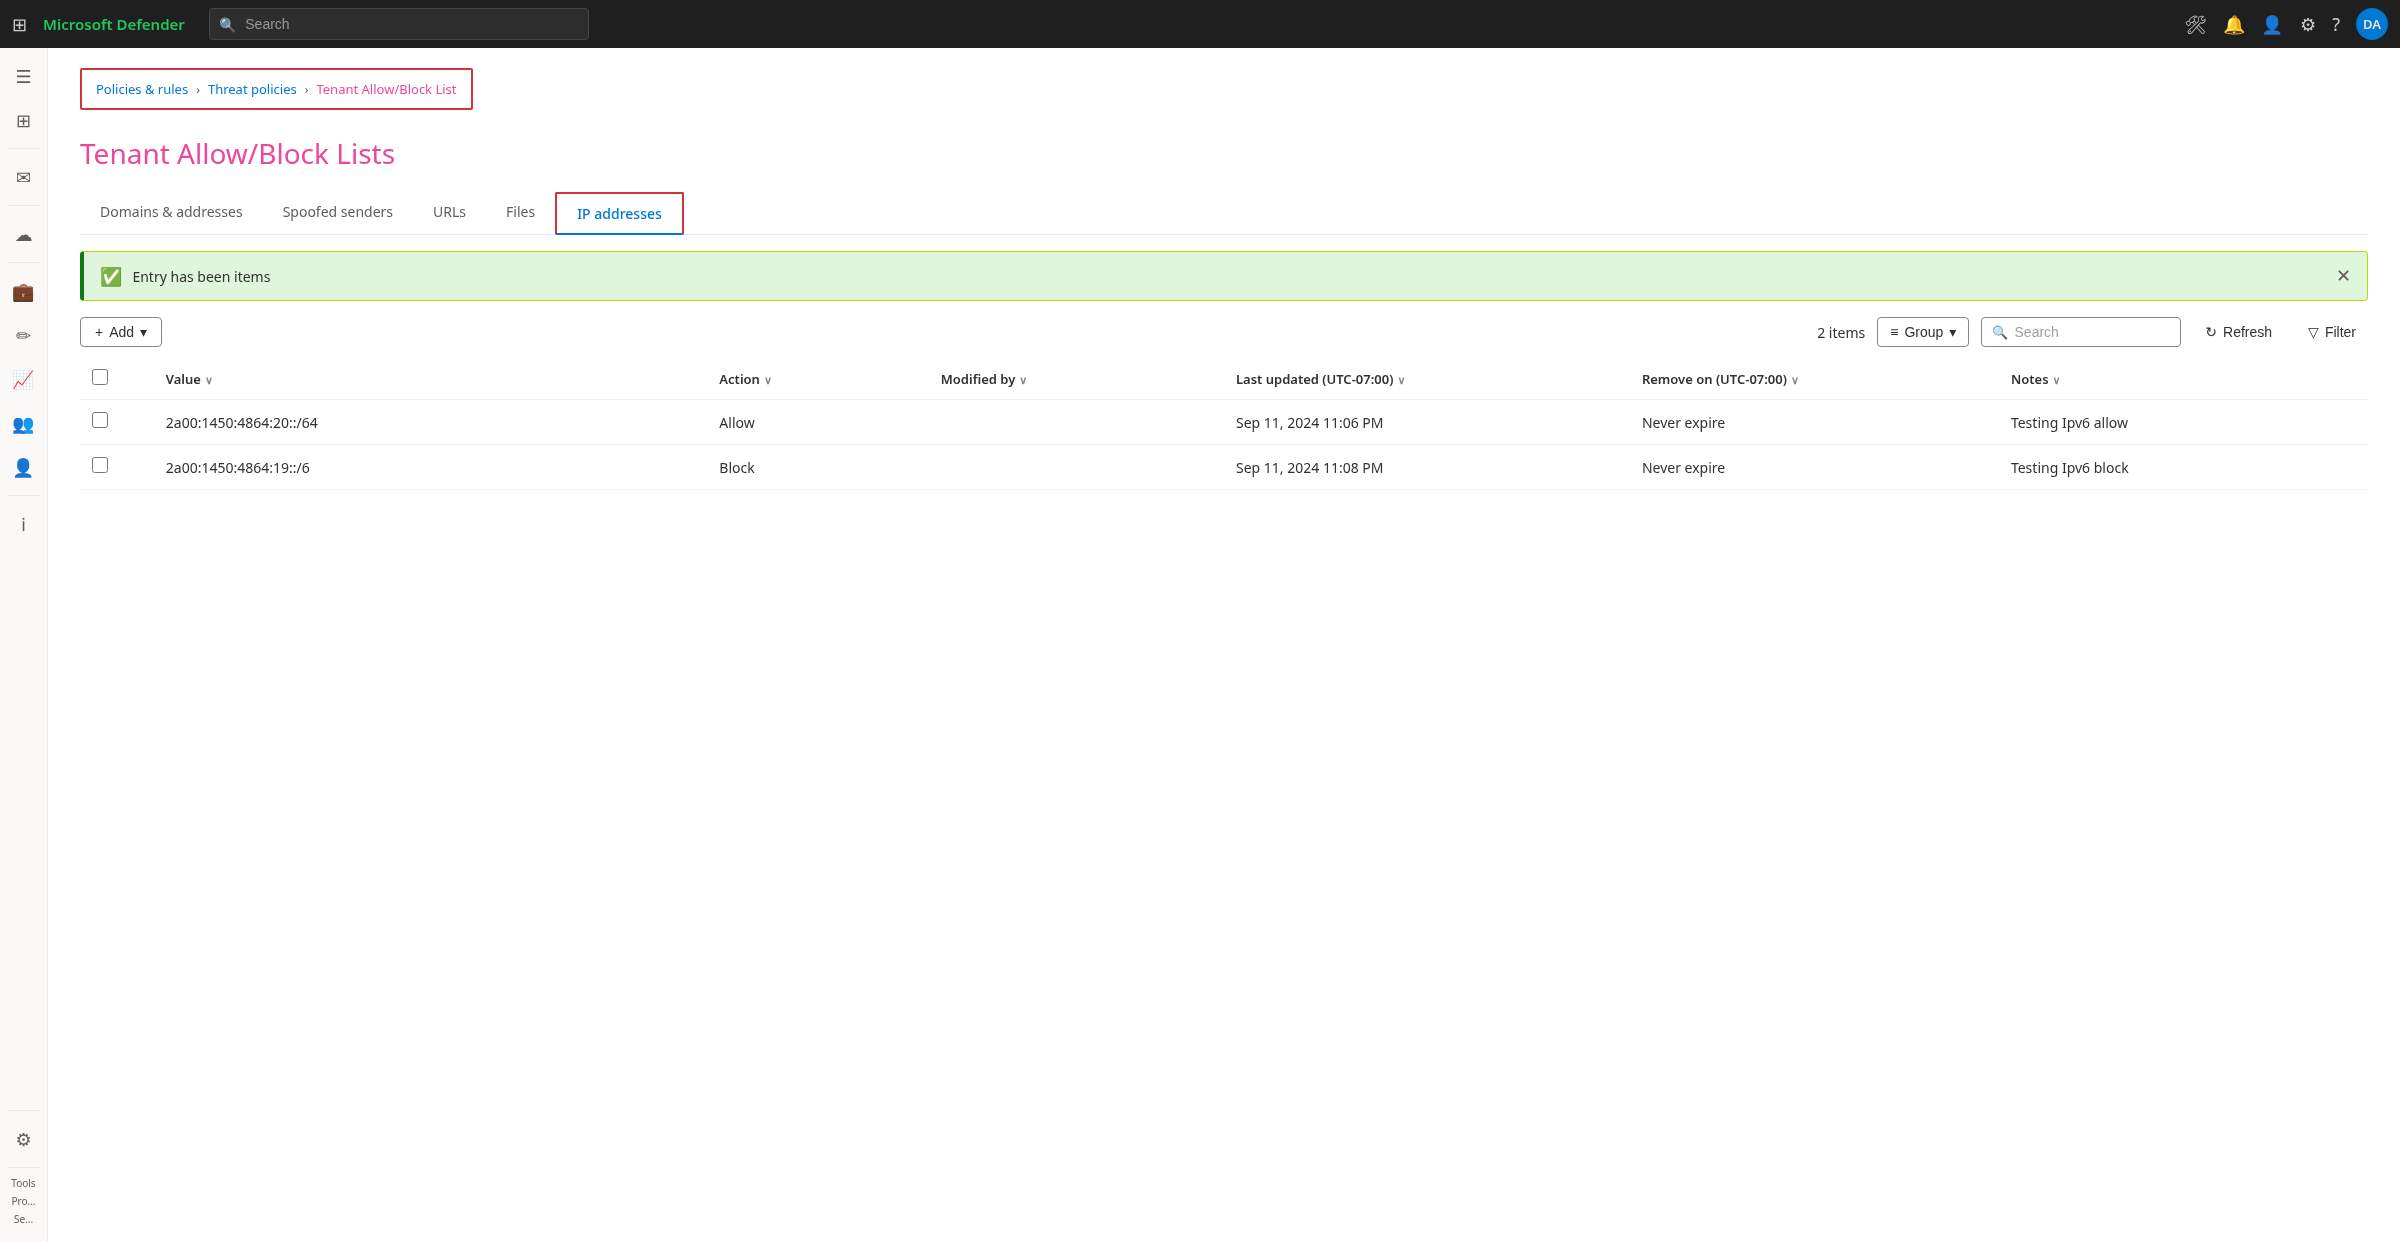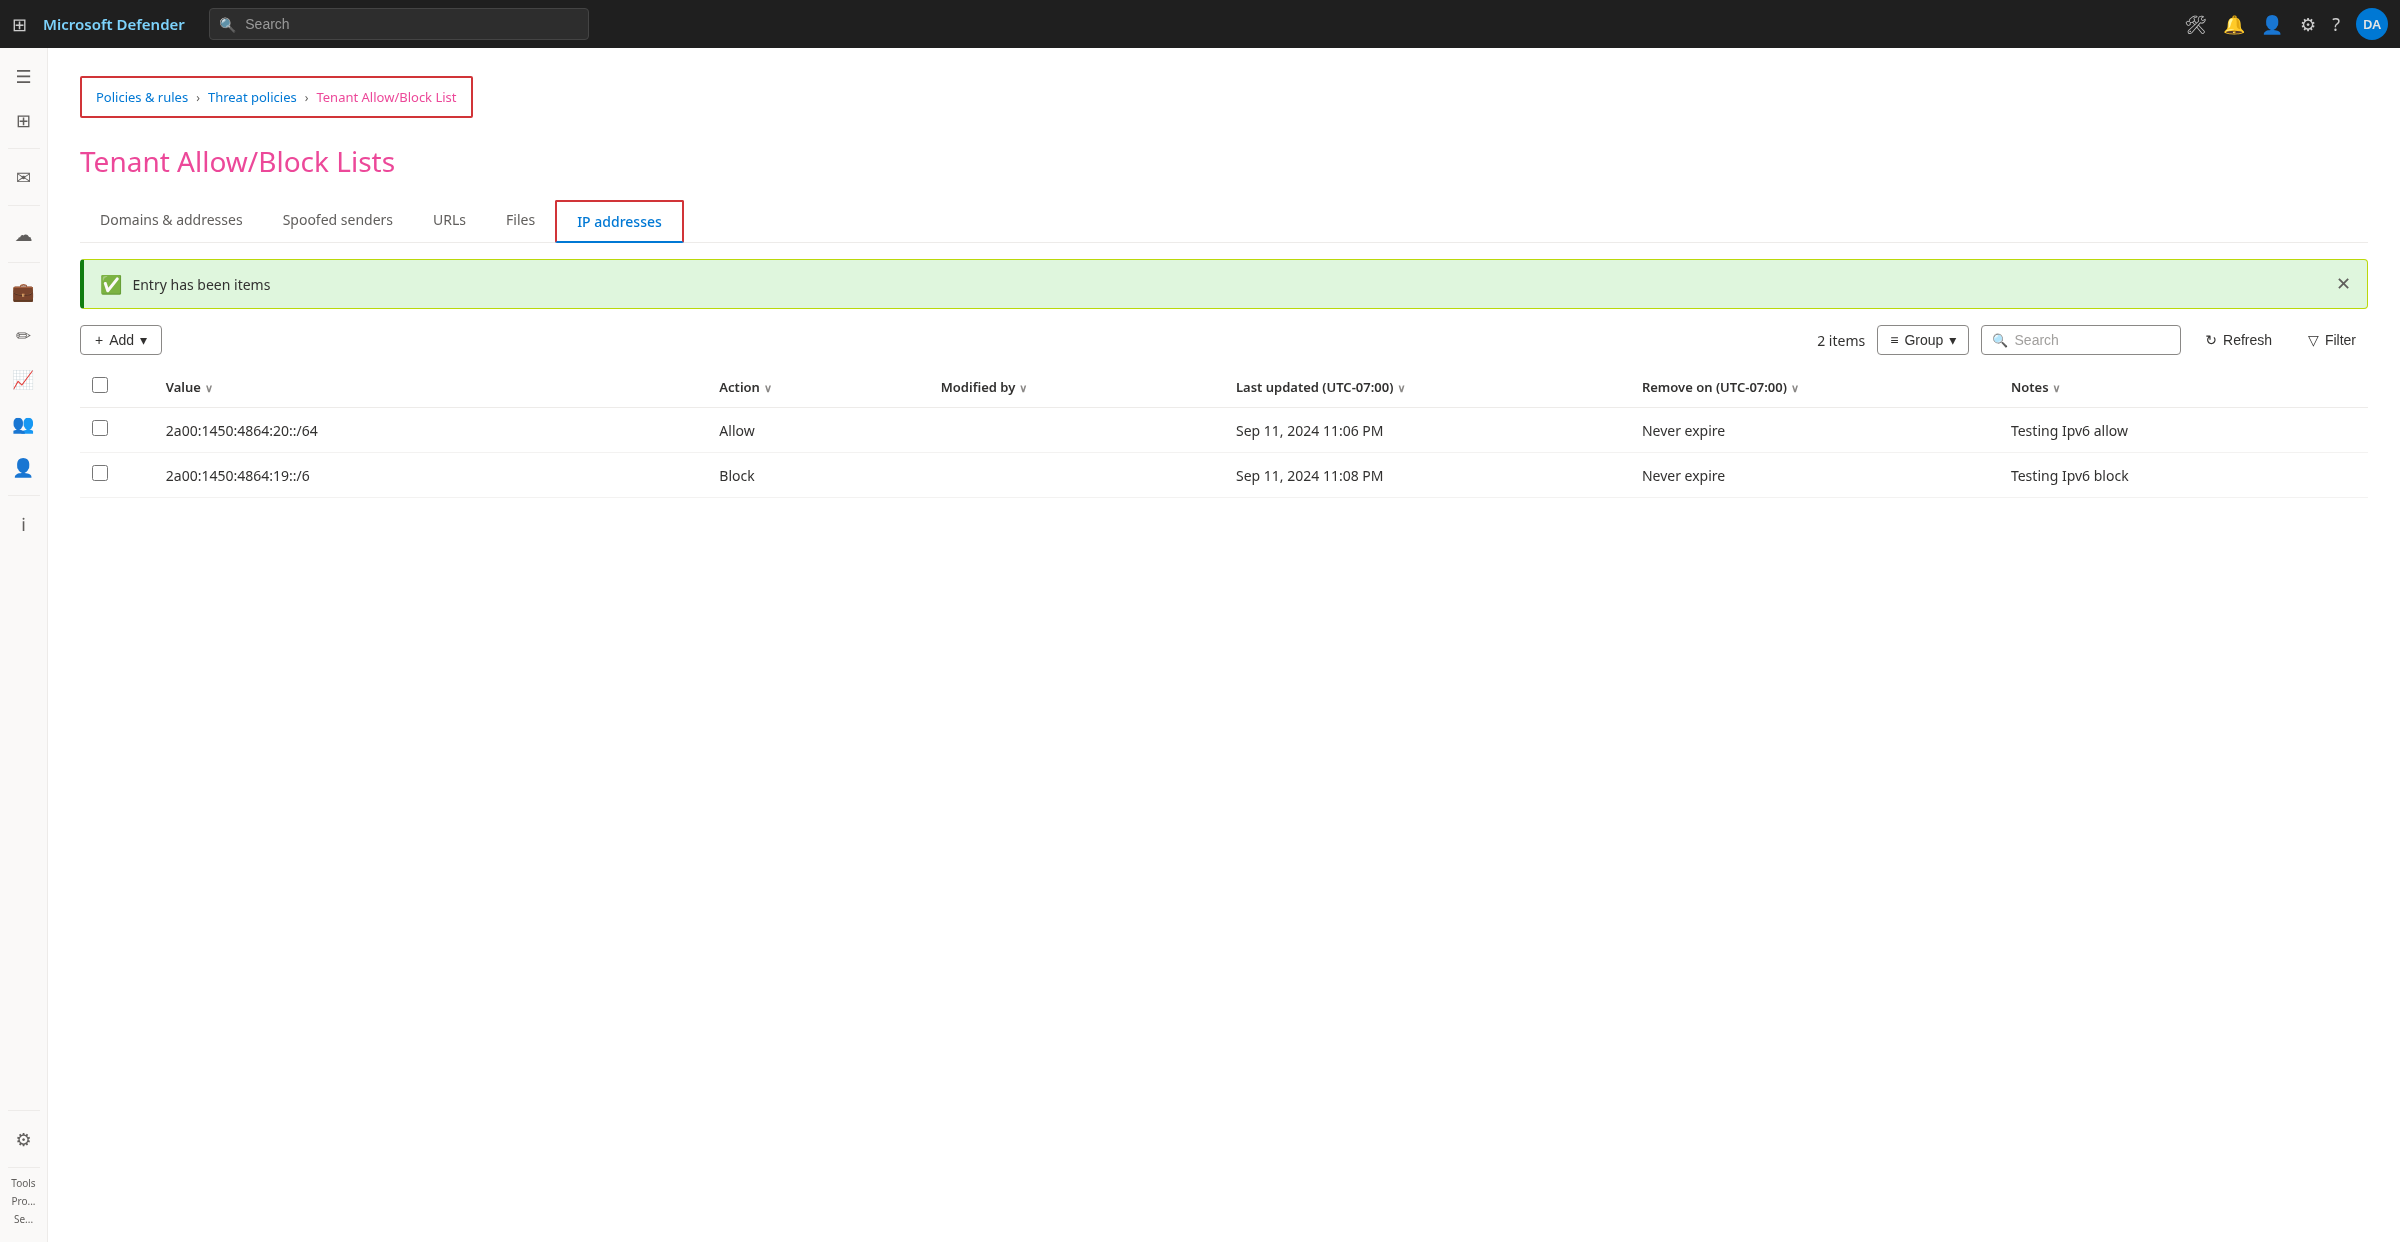--- a/index.html
+++ b/index.html
@@ -9,21 +9,21 @@
     .topbar {
       background: #1f1f1f;
       height: 48px;
       display: flex;
       align-items: center;
       padding: 0 12px;
       gap: 12px;
       flex-shrink: 0;
     }
     .topbar-grid-icon { color: #ccc; font-size: 18px; cursor: pointer; margin-right: 4px; }
-    .topbar-brand { color: #7dd3fc; font-weight: 600; font-size: 15px; white-space: nowrap; margin-right: 12px; }
+    .topbar-brand { color: #22c55e; font-weight: 600; font-size: 15px; white-space: nowrap; margin-right: 12px; }
     .topbar-search {
       flex: 0 0 380px;
       background: #2d2d2d;
       border: 1px solid #444;
       border-radius: 4px;
       display: flex;
       align-items: center;
       padding: 0 10px;
       height: 32px;
       gap: 8px;
@@ -66,21 +66,21 @@
       border-radius: 4px; cursor: pointer; color: #605e5c; font-size: 18px;
     }
     .sidebar-divider { width: 32px; height: 1px; background: #edebe9; margin: 4px 0; }
     .sidebar-bottom { margin-top: auto; display: flex; flex-direction: column; align-items: center; gap: 4px; padding-bottom: 8px; }
     .sidebar-label { font-size: 10px; color: #605e5c; text-align: center; }
 
     
     .content {
       flex: 1;
       overflow-y: auto;
-      padding: 12px 32px 32px 32px;
+      padding: 4px 32px 32px 32px;
     }
 
     
     .breadcrumb {
       display: flex;
       align-items: center;
       gap: 8px;
       padding: 16px 0 8px 0;
       font-size: 13px;
       color: #0078d4;

